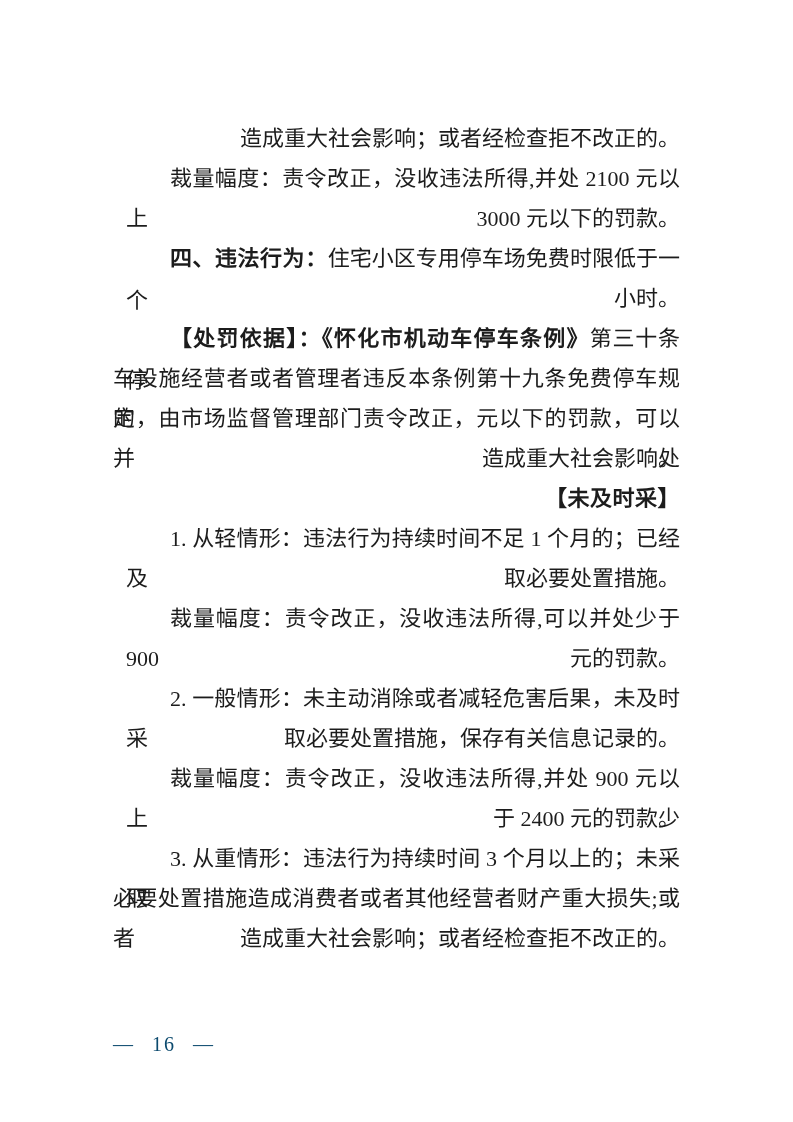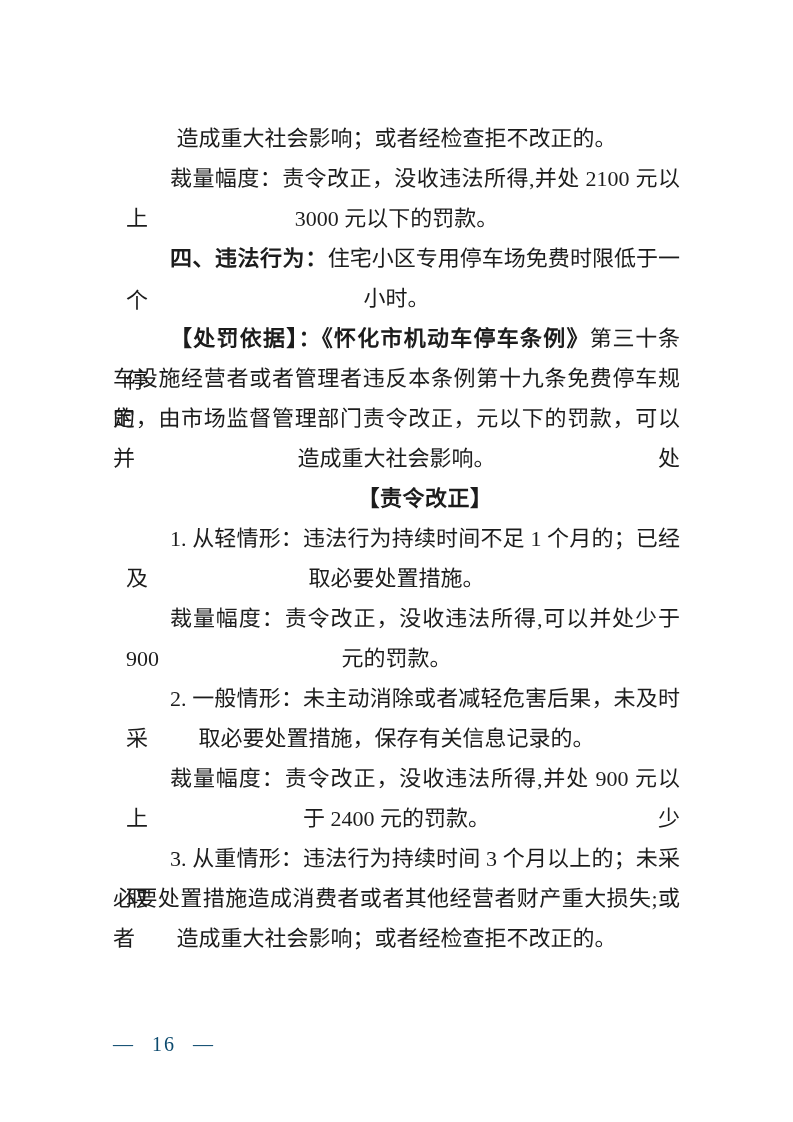--- a/index.html
+++ b/index.html
@@ -21,21 +21,21 @@
     left: 113px;
     top: 119px;
     width: 567px;
   }
   .line {
     height: 40px;
     line-height: 40px;
     font-size: 22px;
     white-space: nowrap;
     letter-spacing: 0px;
-    text-align: center;
+    text-align: right;
   }
   .line.justify {
     white-space: normal;
     text-align: justify;
     text-align-last: justify;
     text-justify: inter-character;
   }
   .line.indent {
     text-indent: 44px;
     margin-left: 13px;
@@ -63,21 +63,21 @@
   <div class="text-block" id="text-block">
       <div class="line"><span class="seg-regular">造成重大社会影响；或者经检查拒不改正的。</span></div>
       <div class="line indent justify"><span class="seg-regular">裁量幅度：责令改正，没收违法所得,并处 2100 元以上</span></div>
       <div class="line"><span class="seg-regular">3000 元以下的罚款。</span></div>
       <div class="line indent justify"><span class="seg-bold">四、违法行为：</span><span class="seg-regular">住宅小区专用停车场免费时限低于一个</span></div>
       <div class="line"><span class="seg-regular">小时。</span></div>
       <div class="line indent justify"><span class="seg-bold">【处罚依据】：《怀化市机动车停车条例》</span><span class="seg-regular">第三十条　停</span></div>
       <div class="line justify"><span class="seg-regular">车设施经营者或者管理者违反本条例第十九条免费停车规定</span></div>
       <div class="line justify"><span class="seg-regular">的，由市场监督管理部门责令改正，元以下的罚款，可以并处</span></div>
       <div class="line"><span class="seg-regular">造成重大社会影响。</span></div>
-      <div class="line indent"><span class="seg-bold">【责令改正】</span></div>
+      <div class="line indent"><span class="seg-bold">【未及时采】</span></div>
       <div class="line indent justify"><span class="seg-regular">1. 从轻情形：违法行为持续时间不足 1 个月的；已经及</span></div>
       <div class="line"><span class="seg-regular">取必要处置措施。</span></div>
       <div class="line indent justify"><span class="seg-regular">裁量幅度：责令改正，没收违法所得,可以并处少于 900</span></div>
       <div class="line"><span class="seg-regular">元的罚款。</span></div>
       <div class="line indent justify"><span class="seg-regular">2. 一般情形：未主动消除或者减轻危害后果，未及时采</span></div>
       <div class="line"><span class="seg-regular">取必要处置措施，保存有关信息记录的。</span></div>
       <div class="line indent justify"><span class="seg-regular">裁量幅度：责令改正，没收违法所得,并处 900 元以上少</span></div>
       <div class="line"><span class="seg-regular">于 2400 元的罚款。</span></div>
       <div class="line indent justify"><span class="seg-regular">3. 从重情形：违法行为持续时间 3 个月以上的；未采取</span></div>
       <div class="line justify"><span class="seg-regular">必要处置措施造成消费者或者其他经营者财产重大损失;或者</span></div>

